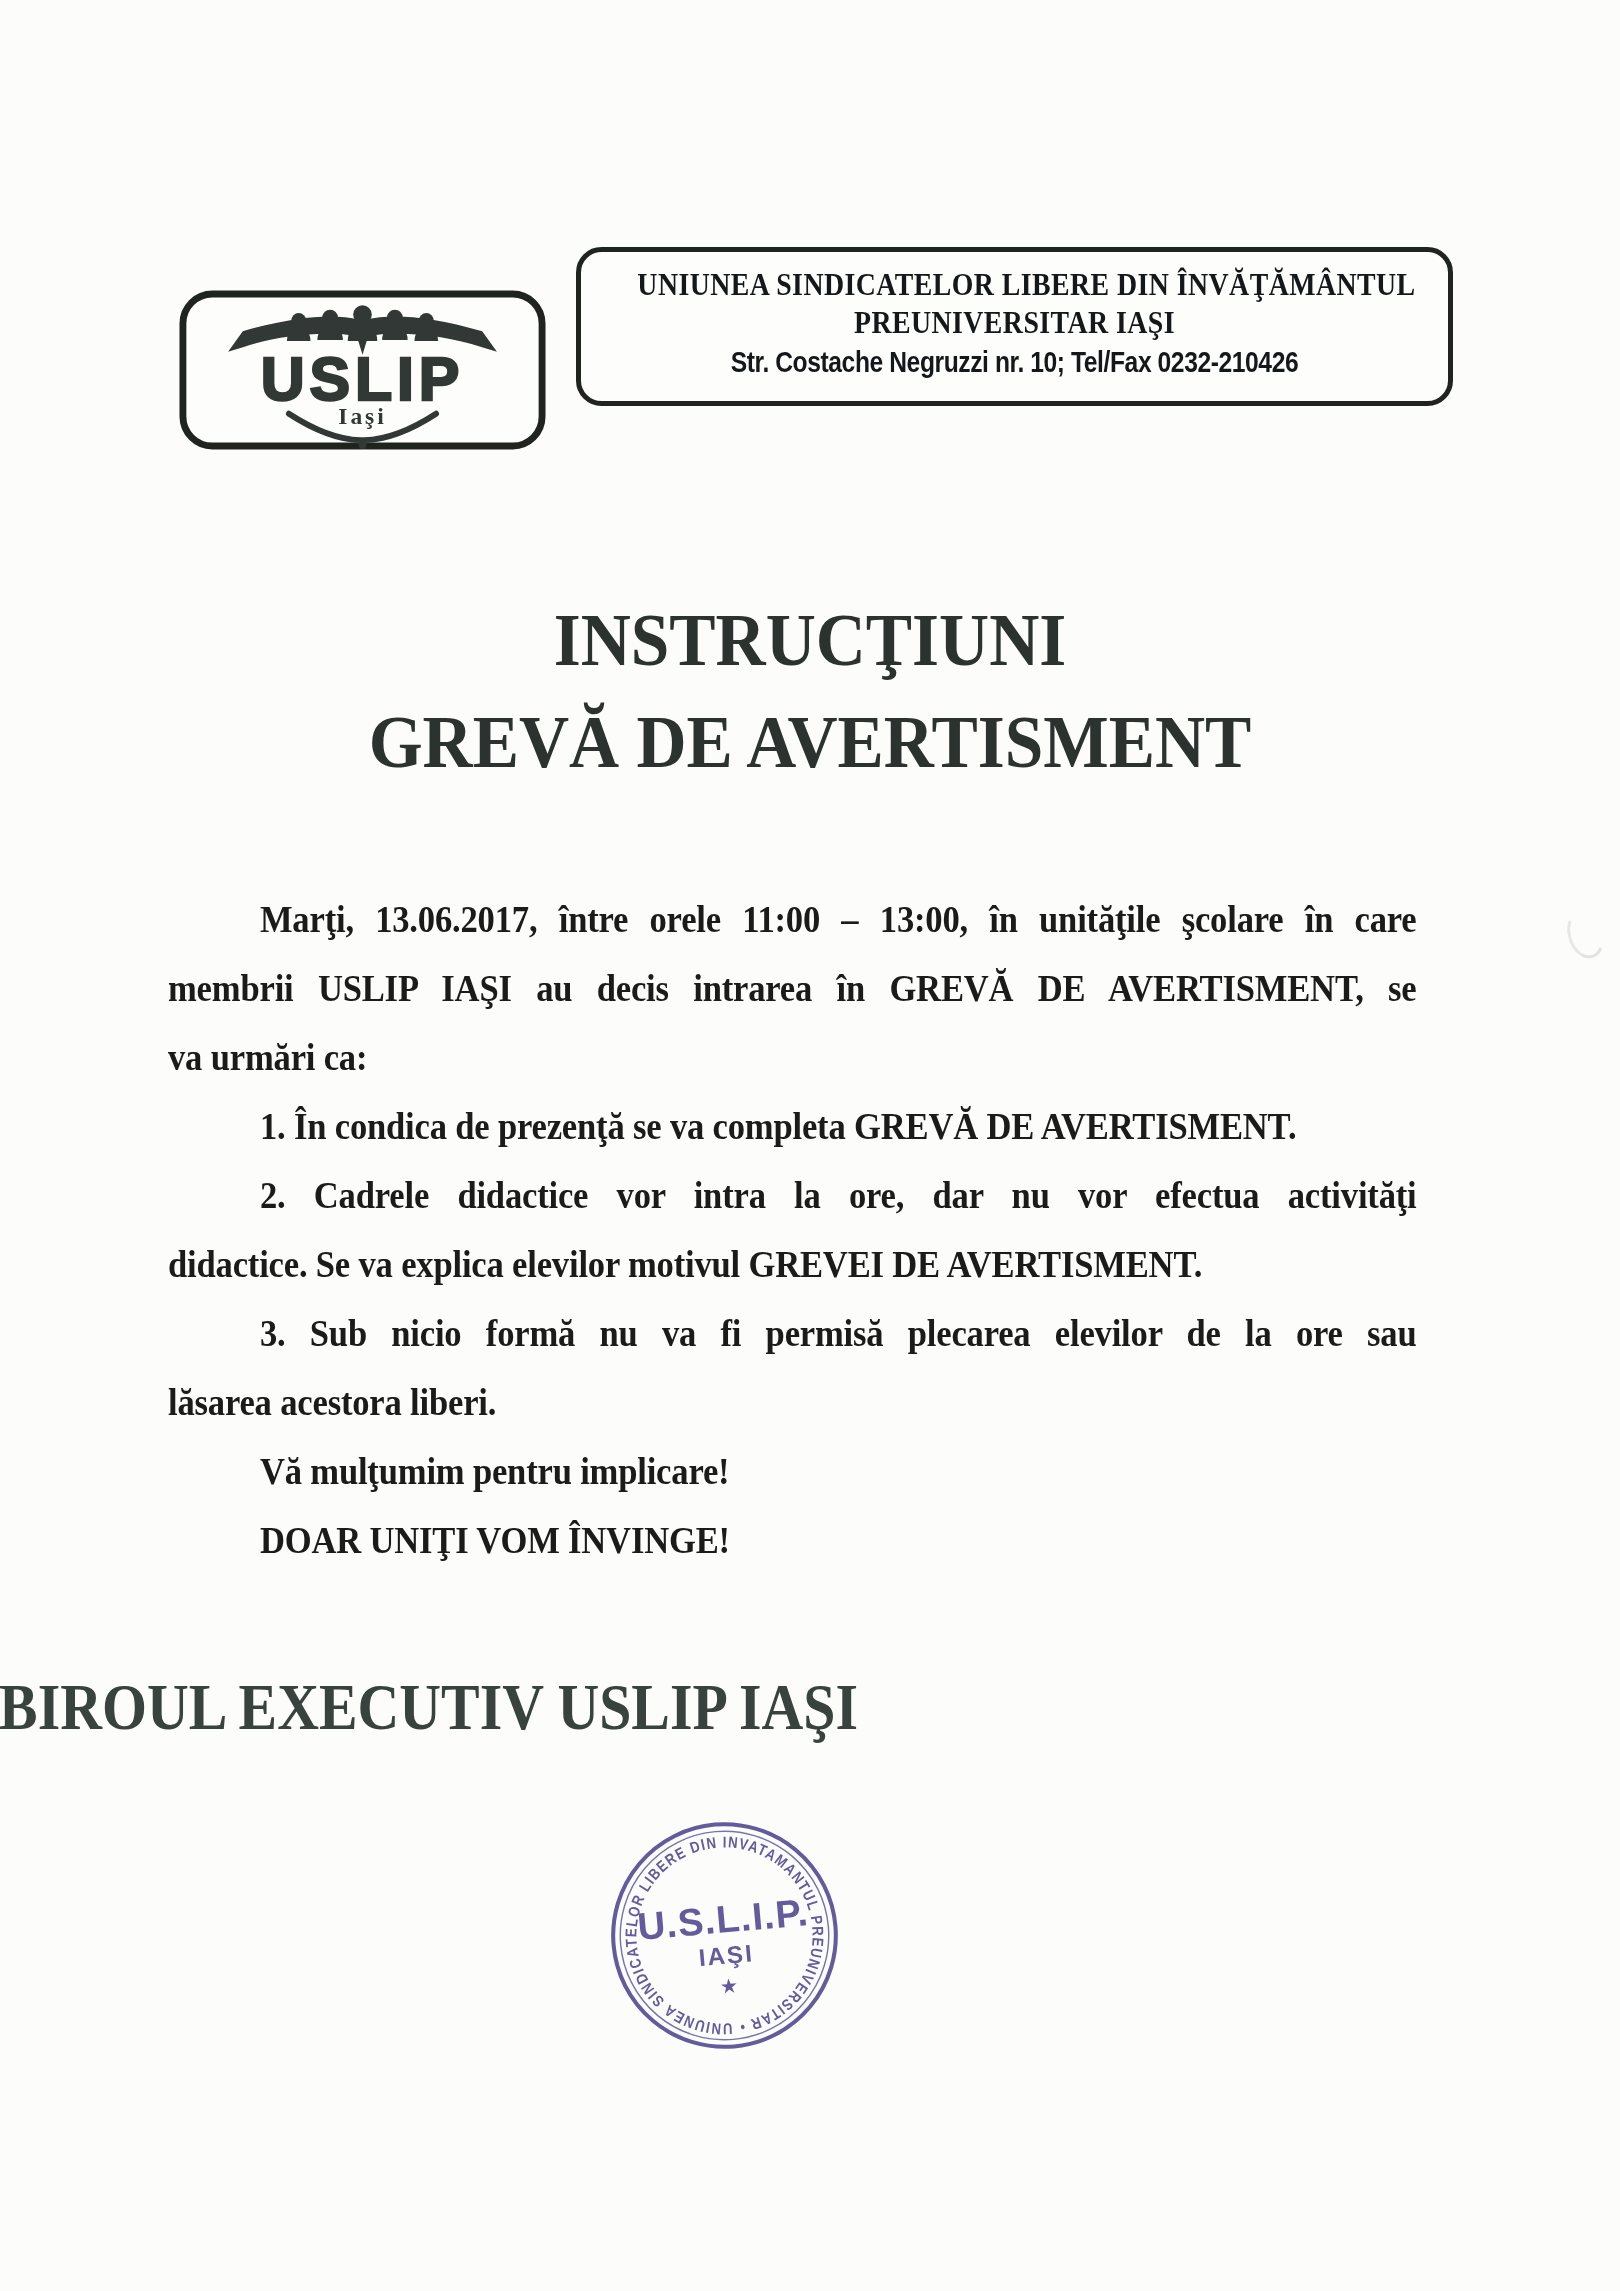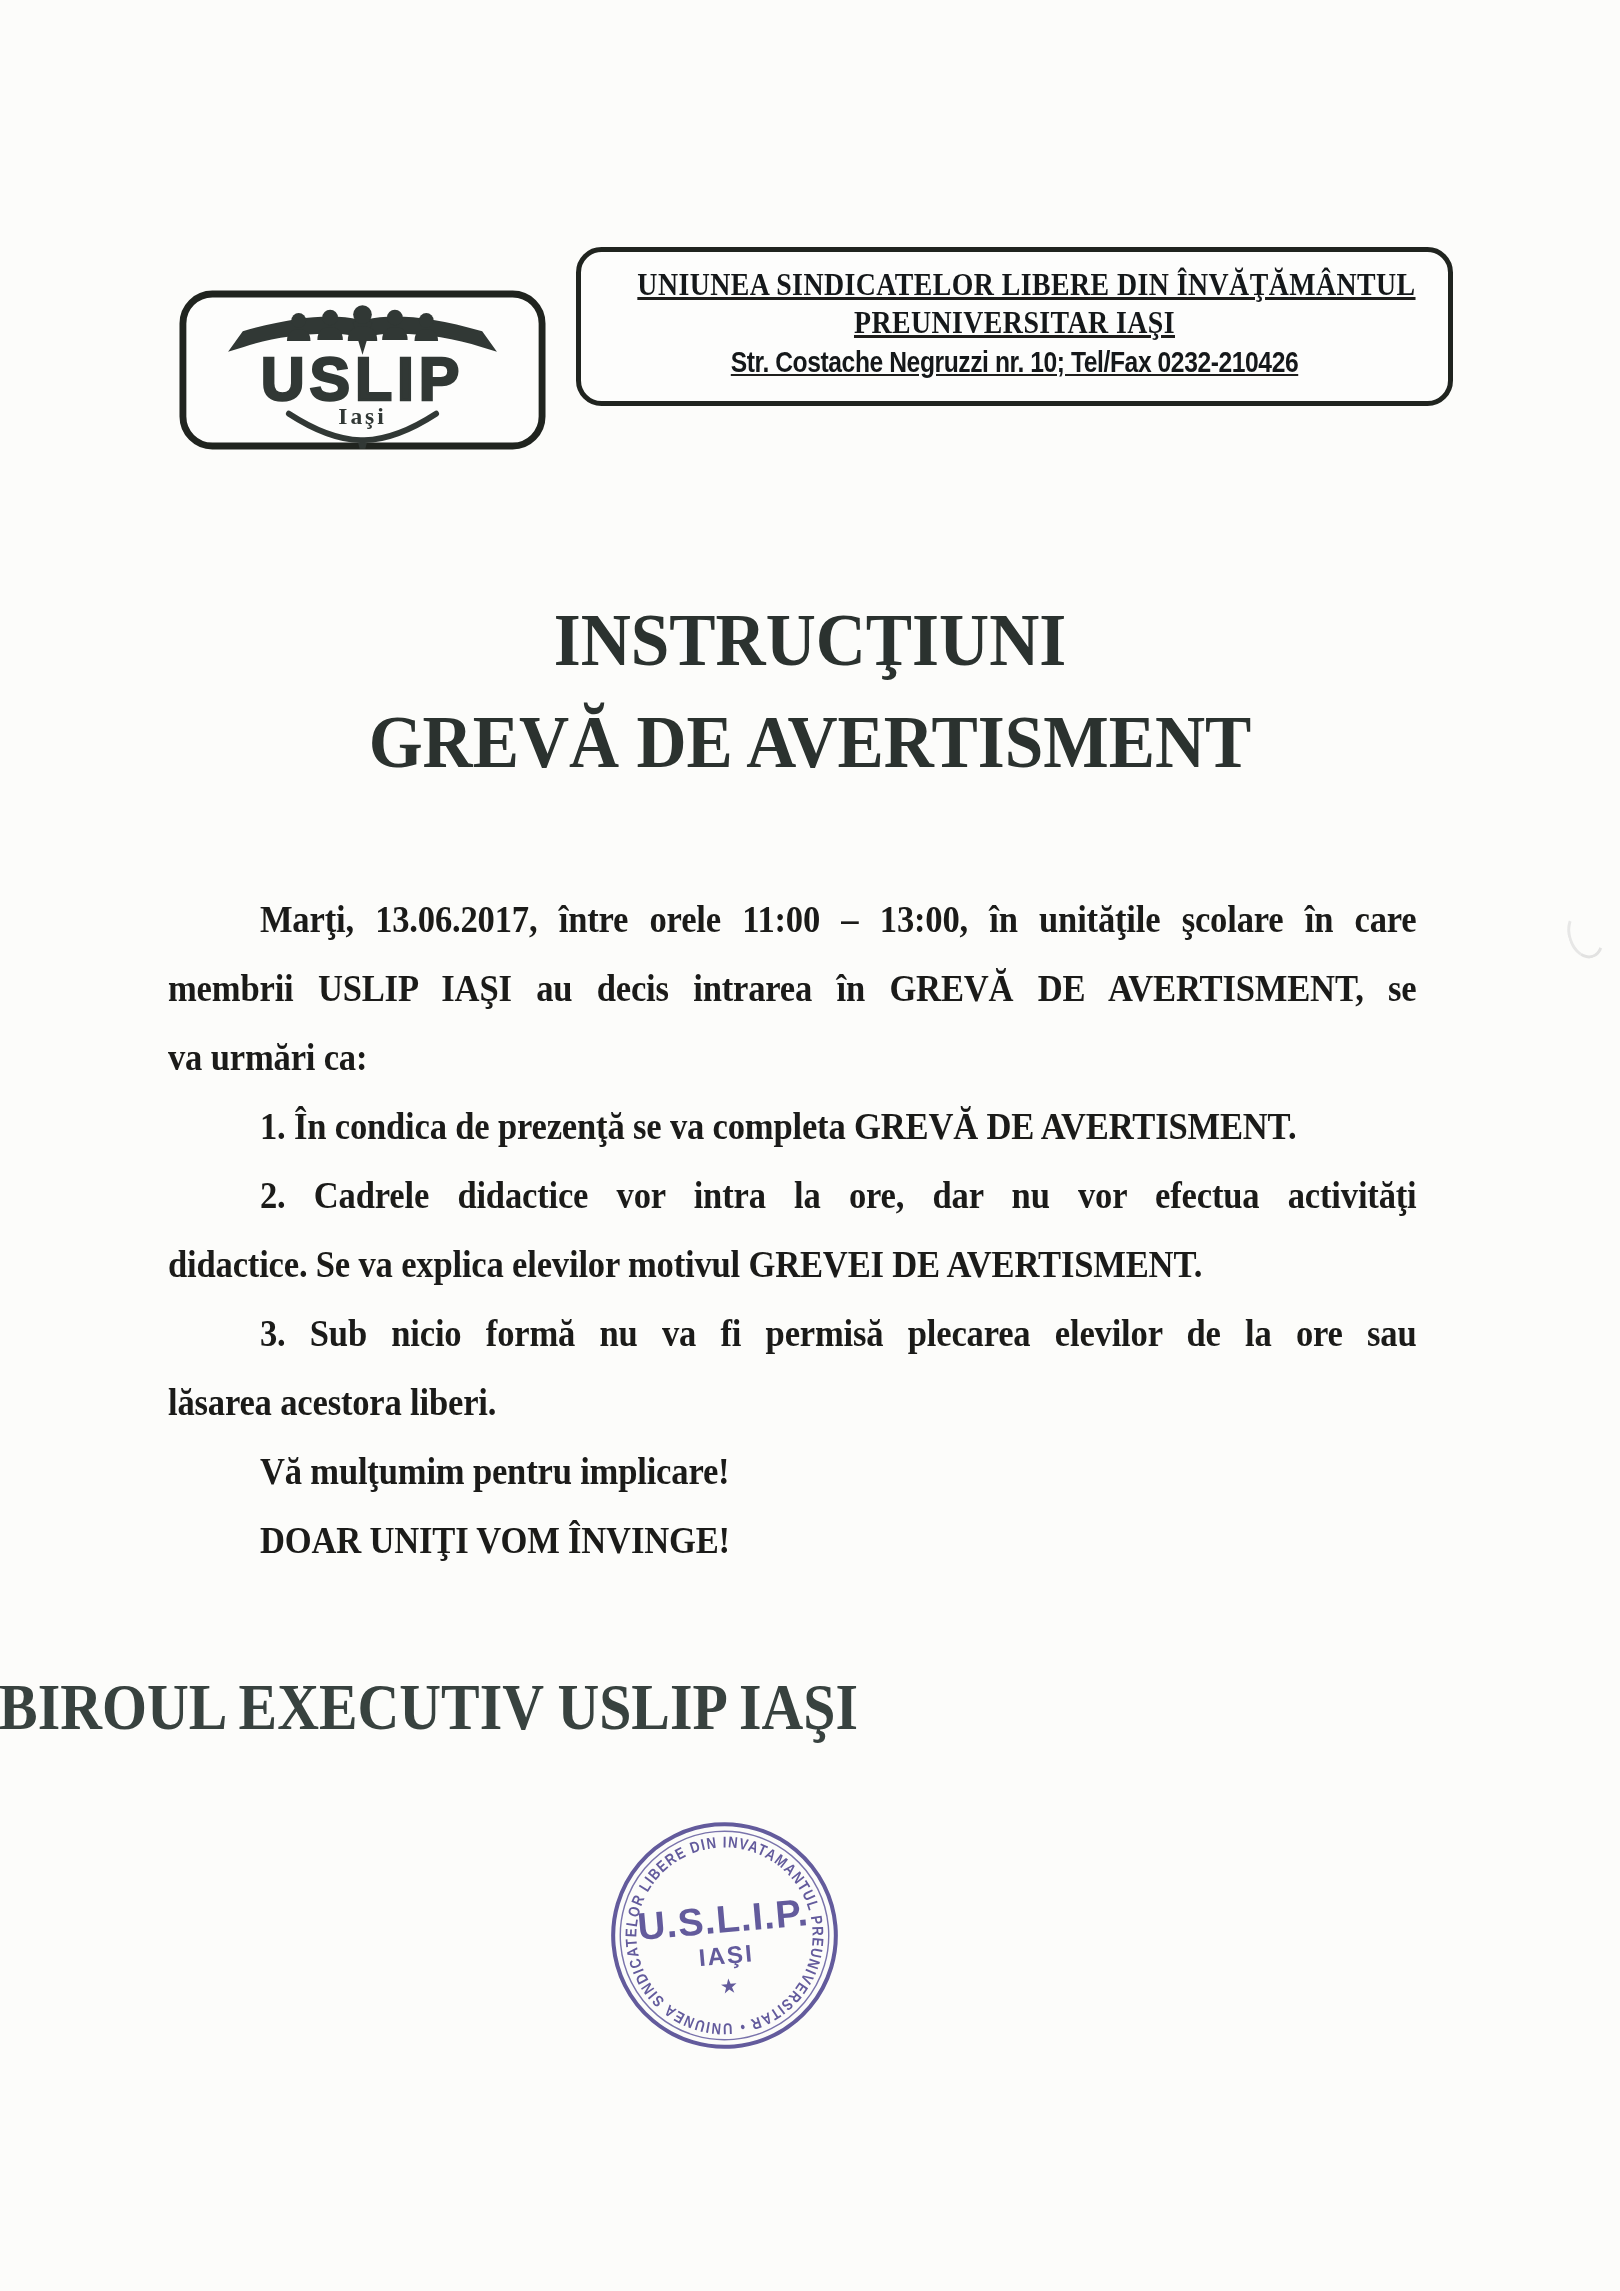--- a/index.html
+++ b/index.html
@@ -15,21 +15,20 @@
   .logo-box{
     position:absolute;left:179px;top:245px;width:367px;height:160px;margin-top:45px;
   }
   .org-box{
     position:absolute;left:576px;top:247px;width:877px;height:159px;
     box-sizing:border-box;
     border:5.9px solid #20241f;border-radius:25.5px;
     background:#fdfdfc;
     text-align:center;
     padding-top:12.7px;
-    text-decoration:underline;
   }
   .org-line{
     font-weight:bold;color:#15181a;
     transform:scaleX(0.87);transform-origin:center;
     white-space:nowrap;
   }
   .org-line.l1{font-size:32px;line-height:39px;letter-spacing:0.5px;}
   .org-line.l2{font-size:32px;line-height:37px;letter-spacing:0.5px;}
   .org-line.l3{
     font-family:"Liberation Sans", sans-serif;

